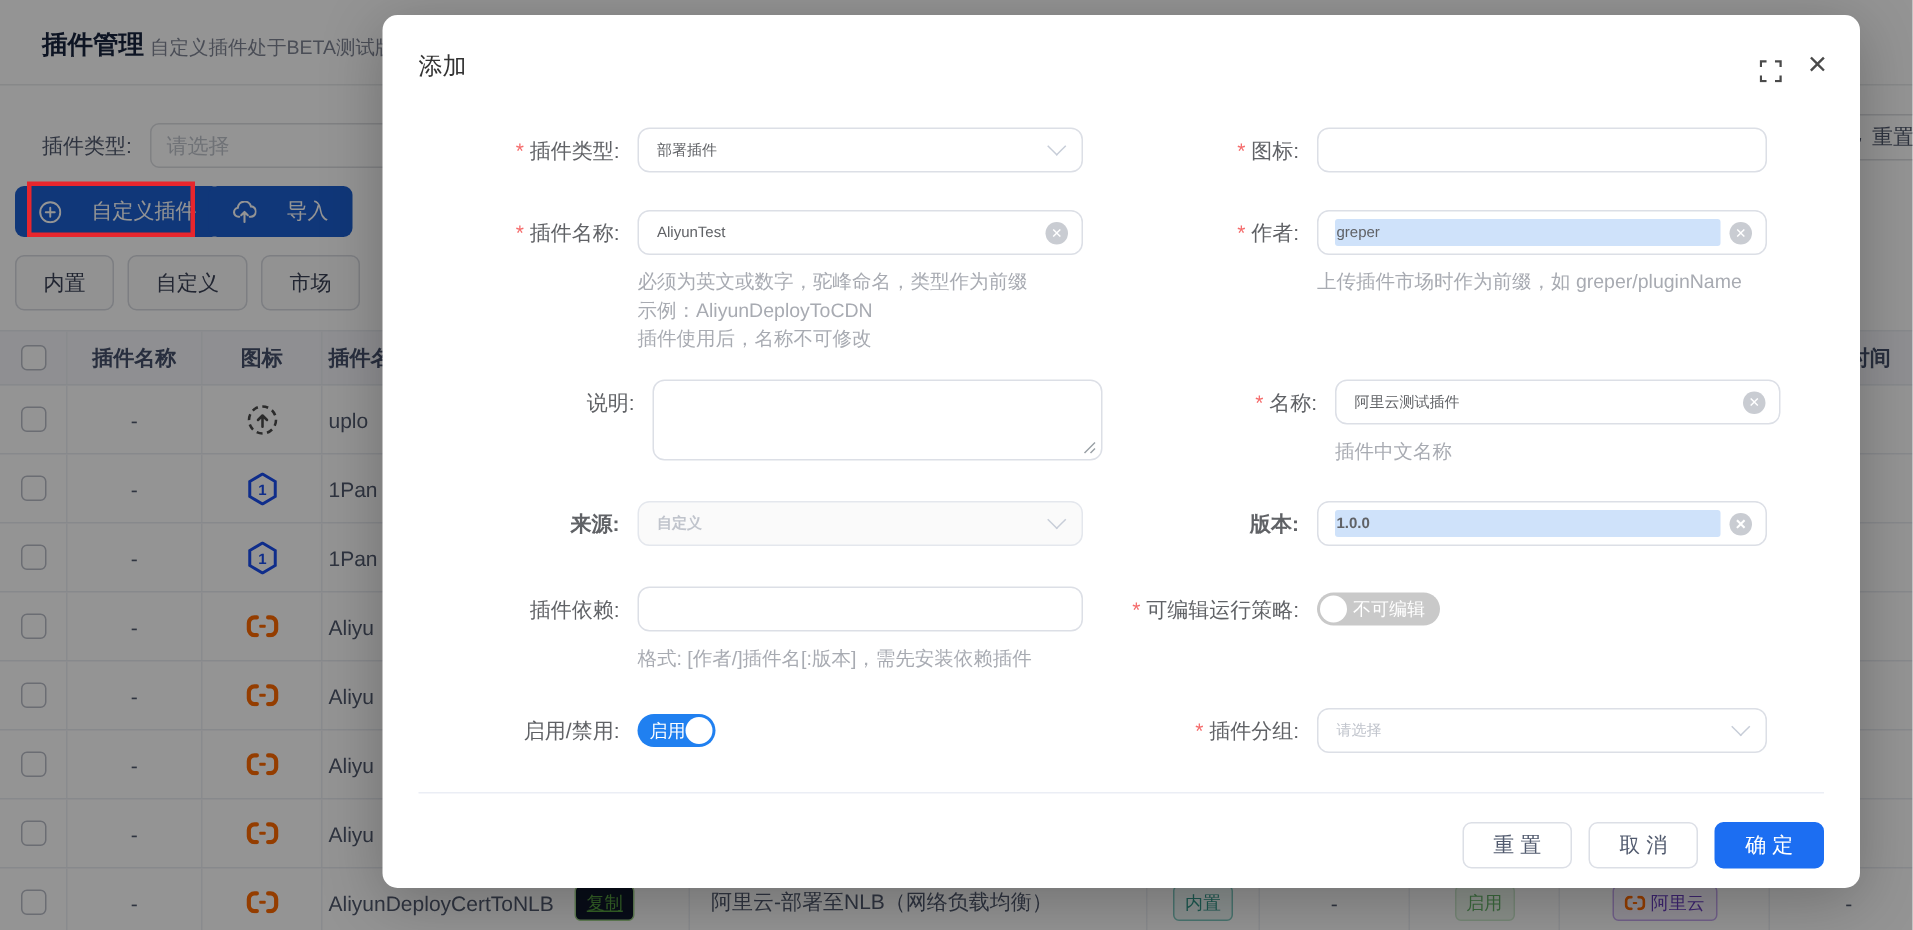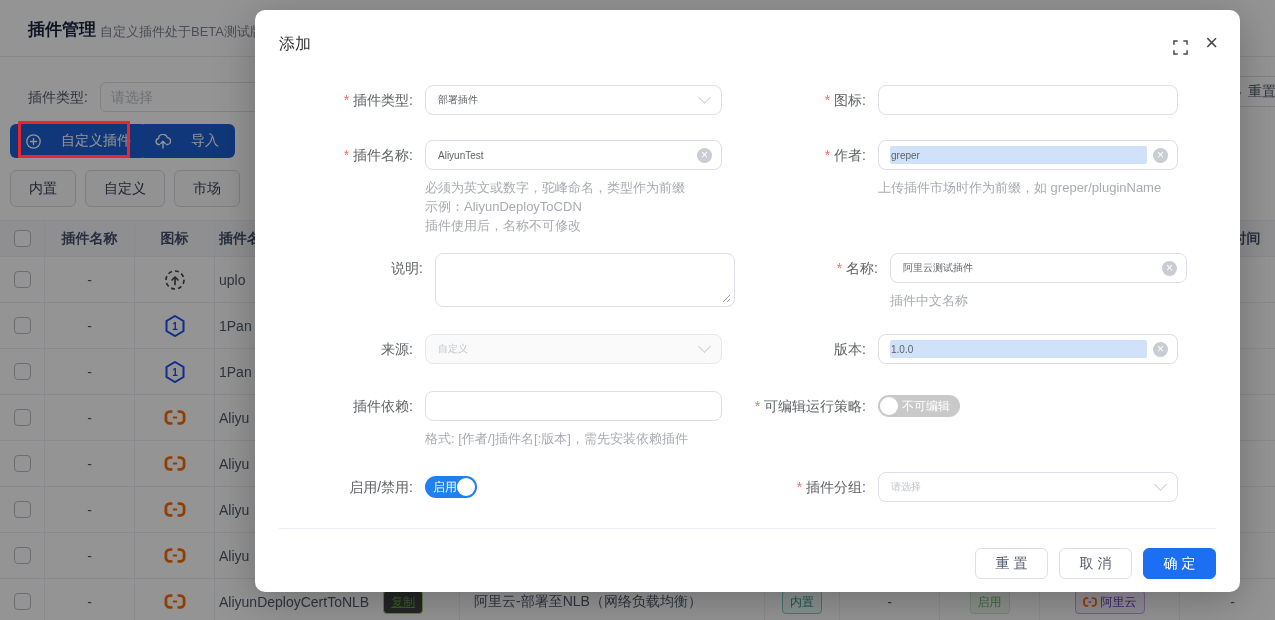--- a/index.html
+++ b/index.html
@@ -33,21 +33,21 @@
   .thead{height:37px;background:#f6f7fb;font-weight:bold;color:#45506b;border-top:1px solid #e9ecf2;}
   .trow>div{box-sizing:border-box;border-right:1px solid #edeff4;height:100%;display:flex;
             align-items:center;justify-content:center;overflow:hidden;white-space:nowrap;}
   .c1{width:45px;} .c2{width:90px;} .c3{width:80px;}
   .c4{width:245px;justify-content:flex-start !important;padding-left:4px;}
   .c5{width:305px;justify-content:flex-start !important;padding-left:14px;}
   .c6{width:75px;} .c7{width:100px;} .c8{width:100px;} .c9{width:140px;} .c10{width:105px;border-right:none !important;}
   .chk{width:15px;height:15px;border:1px solid #b8bcc6;border-radius:4px;background:#fff;cursor:pointer;}
   .tag{display:inline-flex;align-items:center;gap:4px;padding:0 7px;height:22px;border-radius:4px;
        font-size:12px;border:1px solid transparent;line-height:20px;}
-  .tag-copy{color:#5aa743;border-color:#a3d48c;background:#404040;margin-left:14px;text-decoration:underline;}
+  .tag-copy{color:#5aa743;border-color:#a3d48c;background:#0f172a;margin-left:14px;text-decoration:underline;}
   .tag-source{color:#2f9688;border-color:#7fc9bf;background:#eef9f7;}
   .tag-status{color:#67b56a;border-color:#cbe8cc;background:#eef8ee;}
   .tag-group{color:#6a3fc0;border-color:#c4a6ee;background:#f7f1fe;}
   
   .ovl{position:absolute;inset:0;background:rgba(0,0,0,0.42);z-index:50;}
   .anno{position:absolute;left:18px;top:121px;width:112px;height:37px;border:3px solid #e8262d;
         box-sizing:border-box;z-index:60;}
   
   .modal{position:absolute;left:255px;top:10px;width:985px;height:582px;background:#fff;border-radius:10px;
          box-shadow:0 8px 40px rgba(0,0,0,.25);z-index:100;}
@@ -85,21 +85,21 @@
           box-sizing:border-box;font-size:12px;color:#fff;cursor:pointer;margin-top:4px;}
   .sw-on{width:52px;background:#2080f0;padding-left:8px;}
   .sw-on .knob{position:absolute;right:2px;top:2px;width:18px;height:18px;border-radius:50%;background:#fff;}
   .sw-off{width:82px;background:#c9c9c9;justify-content:flex-end;padding-right:10px;cursor:not-allowed;}
   .sw-off .knob{position:absolute;left:2px;top:2px;width:18px;height:18px;border-radius:50%;background:#fff;}
   .m-div{position:absolute;left:24px;right:24px;top:518px;height:1px;background:#ebeef5;}
   .m-footer{position:absolute;top:538px;right:24px;display:flex;gap:11px;}
   .btn{height:31px;min-width:73px;box-sizing:border-box;border:1px solid #dcdfe6;border-radius:6px;
        background:#fff;font-size:14px;color:#515a6e;cursor:pointer;font-family:inherit;padding:0 14px;}
   .btn-ok{background:#1c6ef2;border-color:#1c6ef2;color:#fff;}
-  .r1{top:75px;} .r2{top:130px;} .r3{top:243px;} .r4{top:324px;} .r5{top:381px;} .r6{top:462px;justify-content:space-between;}
+  .r1{top:75px;} .r2{top:130px;} .r3{top:243px;} .r4{top:324px;font-weight:bold;} .r5{top:381px;} .r6{top:462px;justify-content:space-between;}
 </style>
 </head>
 <body>
 
 <div class="stage">
 
   <div class="bg">
     <div class="hdr-title">插件管理</div>
     <div class="hdr-sub">自定义插件处于BETA测试版，</div>
     <div class="top-div"></div>

